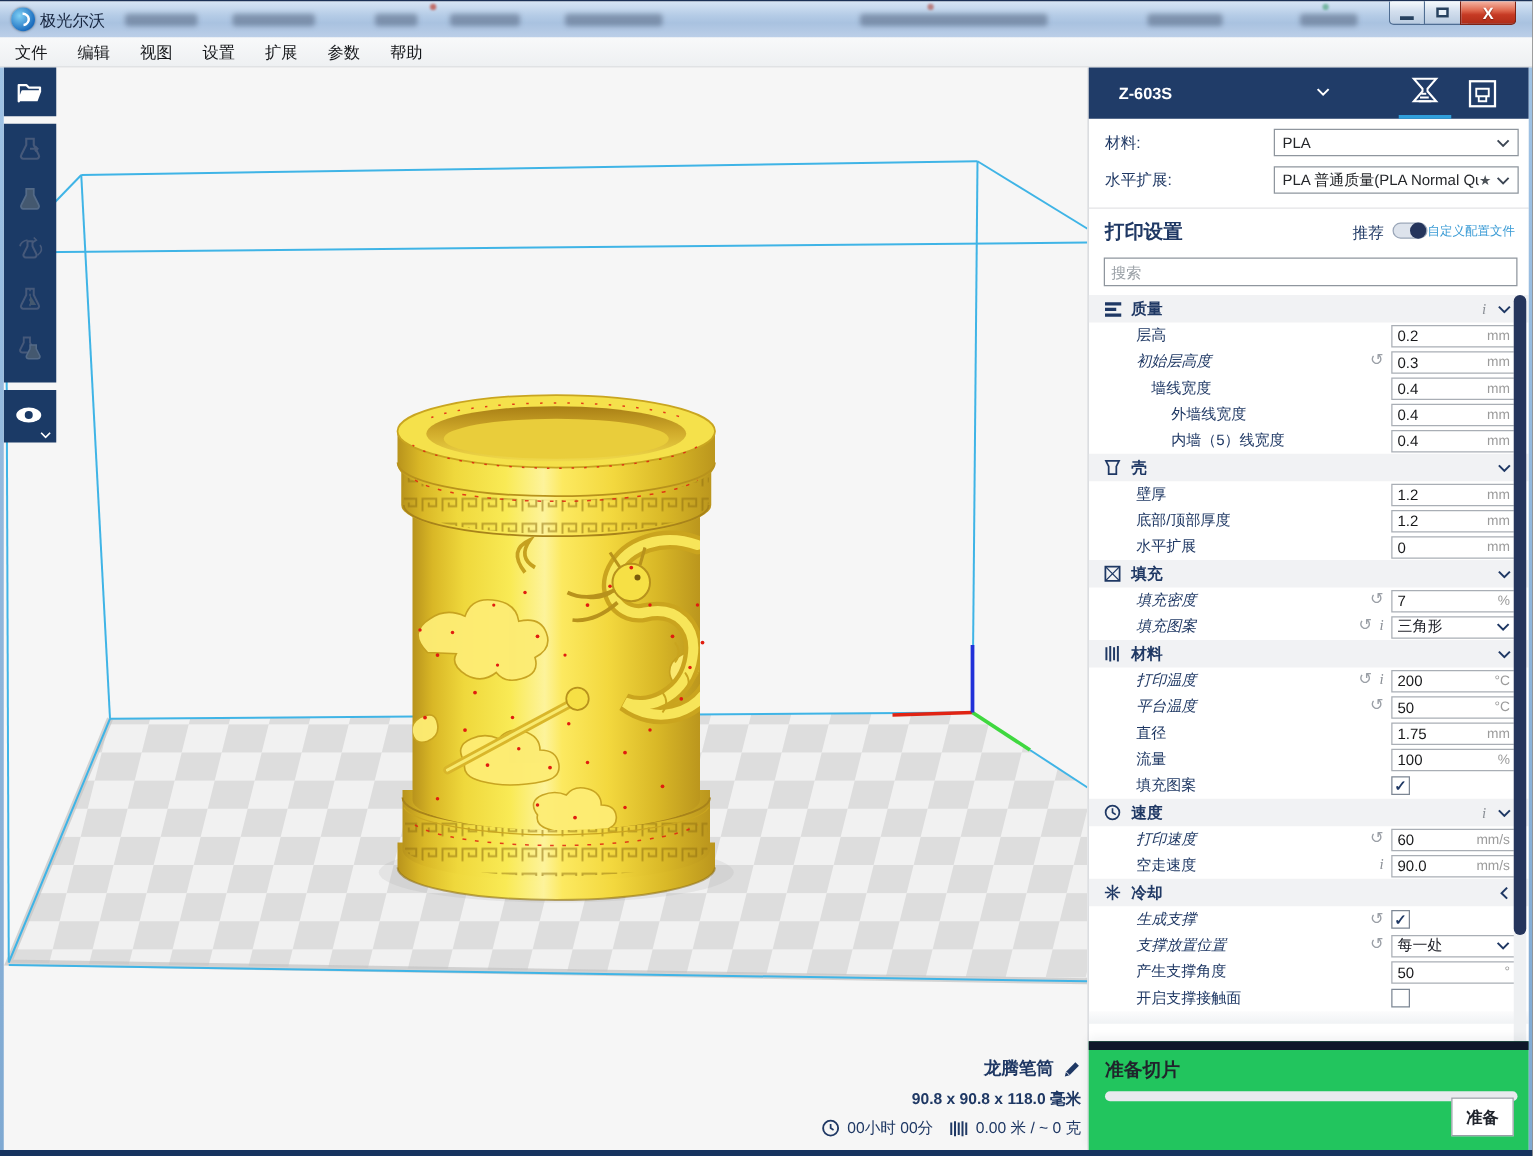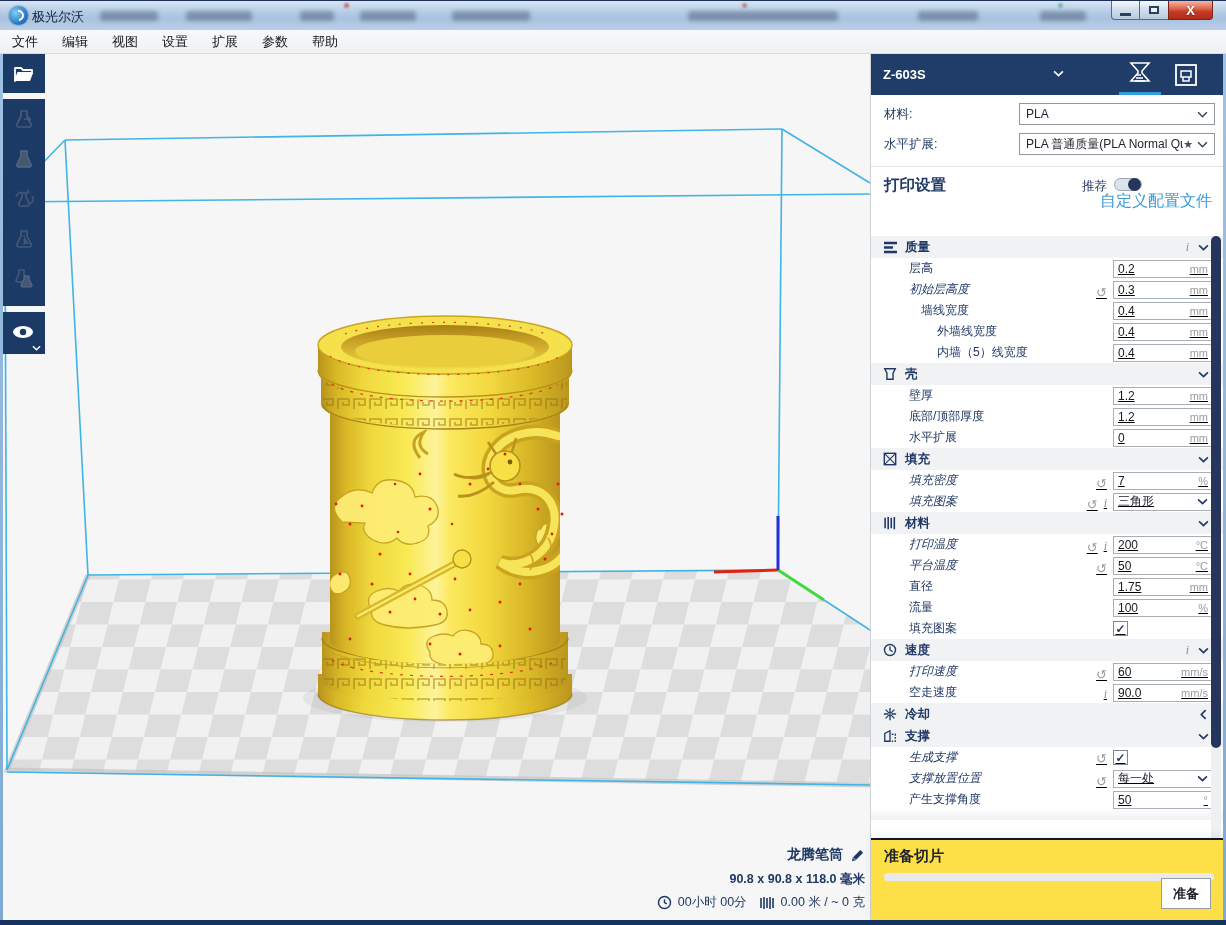--- a/index.html
+++ b/index.html
@@ -46,70 +46,70 @@
   .mi-dims{font-size:12.5px;font-weight:bold;margin-top:7px;}
   .mi-stats{font-size:12.5px;font-weight:normal;margin-top:6px;display:flex;align-items:center;justify-content:flex-end;gap:6px;}
   
   .logo{position:absolute;left:26px;top:934px;display:flex;align-items:flex-start;gap:5px;}
   .logo-zh{font-size:14px;font-weight:bold;color:#1b8ccd;line-height:14px;letter-spacing:1px;}
   .logo-reg{font-size:8px;vertical-align:super;color:#1b8ccd;}
   .logo-en{font-size:7px;letter-spacing:2.6px;color:#e23b30;margin-top:2px;font-weight:bold;}
   
   .right-panel{position:absolute;left:870px;top:54px;width:353px;height:866px;background:#fff;border-left:1px solid #cfd2d6;box-sizing:border-box;}
   .machine-header{position:absolute;left:0;top:0;width:100%;height:41px;background:#203c68;display:flex;align-items:center;}
-  .machine-name{color:#fff;font-size:13px;font-weight:bold;margin-left:12px;}
+  .machine-name{color:#fff;font-size:13px;font-weight:bold;margin-left:24px;}
   .machine-chev{position:absolute;left:182px;top:16px;color:#fff;}
   .ph-tab{position:absolute;top:0;height:41px;width:42px;display:flex;align-items:center;justify-content:center;}
   .ph-tab.active{border-bottom:3px solid #2f9fdc;box-sizing:border-box;}
   .tab-slice{left:248px;}
   .tab-monitor{left:294px;}
   .combo-row{position:absolute;left:0;width:100%;height:24px;display:flex;align-items:center;}
   .combo-label{font-size:12.5px;color:#1f3864;margin-left:13px;}
   .combo{position:absolute;left:148px;width:196px;height:22px;border:1px solid #8f969e;box-sizing:border-box;background:#fff;
          display:flex;align-items:center;font-size:12px;color:#24262a;padding:0 6px;}
   .combo .cval{flex:1;white-space:nowrap;overflow:hidden;}
   .combo .star{color:#4c5258;font-size:11px;margin-right:4px;}
   .divider{position:absolute;left:0;width:100%;height:1px;background:#e3e4e6;}
   .ps-head{position:absolute;left:0;top:119px;width:100%;height:28px;}
   .ps-title{position:absolute;left:13px;top:2px;font-size:15.5px;font-weight:bold;color:#1f3864;}
   .rec-label{position:absolute;left:211px;top:5px;font-size:12.5px;color:#1f3864;}
   .toggle{position:absolute;left:243px;top:5px;width:28px;height:13px;border-radius:7px;background:#dde3ec;border:1px solid #9aa6b8;box-sizing:border-box;}
   .toggle .knob{position:absolute;right:0px;top:-1px;width:13px;height:13px;border-radius:50%;background:#25355c;}
-  .custom-link{position:absolute;right:11px;top:18px;font-size:16px;color:#3a9bd5;}
+  .custom-link{position:absolute;right:11px;top:5px;font-size:10px;color:#3a9bd5;}
   .search-wrap{position:absolute;left:12px;top:152px;width:331px;height:23px;}
   .search-wrap input{width:100%;height:100%;border:1px solid #8f969e;box-sizing:border-box;font-size:12px;padding:0 5px;
     font-family:"Liberation Sans",sans-serif;color:#333;background:#fff;}
   .search-wrap input::placeholder{color:#9aa0a6;}
   
   .settings-list{position:absolute;left:0;top:182px;width:100%;height:604px;overflow:hidden;}
   .sec-header{height:22px;background:#f1f2f4;display:flex;align-items:center;position:relative;}
   .sec-icon{width:15px;margin-left:12px;color:#1f3864;display:flex;}
   .sec-label{font-size:12.5px;font-weight:bold;color:#1f3864;margin-left:7px;}
   .sec-right{position:absolute;right:14px;top:0;height:22px;display:flex;align-items:center;gap:9px;color:#5d6possible470;}
   .info-i{font-family:"Liberation Serif",serif;font-style:italic;color:#8a8f96;font-size:12px;}
   .set-row{height:21px;display:flex;align-items:center;position:relative;padding-right:10px;box-sizing:border-box;}
   .row-label{font-size:12px;color:#1f3864;white-space:nowrap;}
   .row-label.it{font-style:italic;}
   .ind0{margin-left:38px;} .ind1{margin-left:50px;} .ind2{margin-left:66px;}
-  .row-right{position:absolute;right:10px;display:flex;align-items:flex-end;gap:6px;text-decoration:underline;}
+  .row-right{position:absolute;right:10px;display:flex;align-items:flex-start;gap:6px;}
   .reset{color:#9a9fa6;font-size:13px;line-height:13px;cursor:pointer;}
   .field{width:100px;height:18px;border:1px solid #a9aeb5;box-sizing:border-box;background:#fff;
          display:flex;align-items:center;justify-content:space-between;padding:0 4px;}
   .field .val{font-size:12px;color:#17181a;}
   .field .unit{font-size:11px;color:#9b9b9b;}
   .field.select .val{color:#20222a;}
   .field.select svg{color:#1f3864;}
   .cbox{width:15px;height:15px;border:1px solid #7d8794;box-sizing:border-box;background:#fff;
         display:flex;align-items:center;justify-content:center;font-size:12px;color:#1f3864;font-weight:bold;}
   .cbox-wrap{width:100px;display:flex;}
   .fade-strip{height:10px;background:linear-gradient(#fbfbfc,#eceff2);opacity:.8;}
   .scrollbar{position:absolute;right:2px;top:182px;width:10px;height:604px;background:#eef0f2;border-radius:5px;}
   .sb-thumb{position:absolute;left:0px;top:0px;width:10px;height:512px;background:#25355c;border-radius:5px;}
   
-  .prepare-panel{position:absolute;left:0;bottom:0;width:100%;height:80px;background:#fde047;border-top:2px solid #0f172a;
+  .prepare-panel{position:absolute;left:0;bottom:0;width:100%;height:80px;background:#22c55e;border-top:7px solid #0f172a;
      box-shadow:0 -3px 8px rgba(30,40,60,.07);text-decoration:underline;}
   .prep-title{position:absolute;left:13px;top:7px;font-size:15px;font-weight:bold;color:#20242c;}
   .prog{position:absolute;left:13px;top:33px;width:330px;height:8px;border-radius:4px;background:#e8eaee;}
   .prep-btn{position:absolute;right:12px;bottom:11px;width:48px;height:29px;border:1px solid #989ea6;background:#fff;
      font-size:13px;font-weight:bold;color:#20242c;display:flex;align-items:center;justify-content:center;}
 </style>
 </head>
 <body>
 
 <div class="app">
@@ -442,20 +442,23 @@
 
     <div class="ps-head">
       <span class="ps-title">打印设置</span>
       <span class="rec-label">推荐</span>
       <div class="toggle">
           <div class="knob"></div>
         </div>
       <span class="custom-link">自定义配置文件</span>
     </div>
 
+    <div class="search-wrap">
+      <input type="text" placeholder="搜索" style="">
+    </div>
 
     <div class="settings-list" id="settings-list">
         <div class="sec-header">
           <span class="sec-icon">
             <svg width="15" height="13" viewBox="0 0 15 13">
               <path d="M1,2 h13 M1,6.5 h9 M1,11 h13" stroke="#1f3864" stroke-width="2.6"></path>
             </svg>
           </span>
     <span class="sec-label">质量</span>
     <span class="sec-right">
@@ -689,34 +692,20 @@
               <path d="M8,1 v14 M1,8 h5 M10,8 h5 M3,3 l4,4 M13,3 l-4,4 M3,13 l4,-4 M13,13 l-4,-4" stroke="#1f3864" stroke-width="1.5" fill="none"></path>
             </svg>
           </span>
     <span class="sec-label">冷却</span>
     <span class="sec-right">
             <svg width="11" height="7" viewBox="0 0 10 6" style="transform:rotate(90deg);">
               <polyline points="1,1 5,5 9,1" fill="none" stroke="#1f3864" stroke-width="1.5"></polyline>
             </svg>
           </span>
         </div>
-        <div class="sec-header">
-          <span class="sec-icon">
-            <svg width="14" height="14" viewBox="0 0 16 16">
-              <path d="M2,14 V5 l6,-3 v12 z" fill="none" stroke="#1f3864" stroke-width="1.5"></path>
-              <path d="M10,6 h4 v8 h-4" fill="none" stroke="#1f3864" stroke-width="1.5" stroke-dasharray="2 1.6"></path>
-            </svg>
-          </span>
-    <span class="sec-label">支撑</span>
-    <span class="sec-right">
-            <svg width="11" height="7" viewBox="0 0 10 6" style="">
-              <polyline points="1,1 5,5 9,1" fill="none" stroke="#1f3864" stroke-width="1.5"></polyline>
-            </svg>
-          </span>
-        </div>
         <div class="set-row">
           <span class="row-label ind0 it">生成支撑</span>
       <span class="row-right">
             <span class="reset">↺</span>
             <span class="cbox-wrap">
               <span class="cbox">✓</span>
             </span>
           </span>
         </div>
         <div class="set-row">
@@ -733,20 +722,28 @@
         </div>
         <div class="set-row">
           <span class="row-label ind0">产生支撑角度</span>
       <span class="row-right">
             <span class="field">
         <span class="val">50</span>
         <span class="unit">°</span>
             </span>
           </span>
         </div>
+        <div class="set-row">
+          <span class="row-label ind0">开启支撑接触面</span>
+      <span class="row-right">
+            <span class="cbox-wrap">
+              <span class="cbox"></span>
+            </span>
+          </span>
+        </div>
         <div class="fade-strip"></div>
       </div>
 
     <div class="scrollbar">
         <div class="sb-thumb"></div>
       </div>
 
     <div class="prepare-panel">
       <div class="prep-title">准备切片</div>
       <div class="prog"></div>

